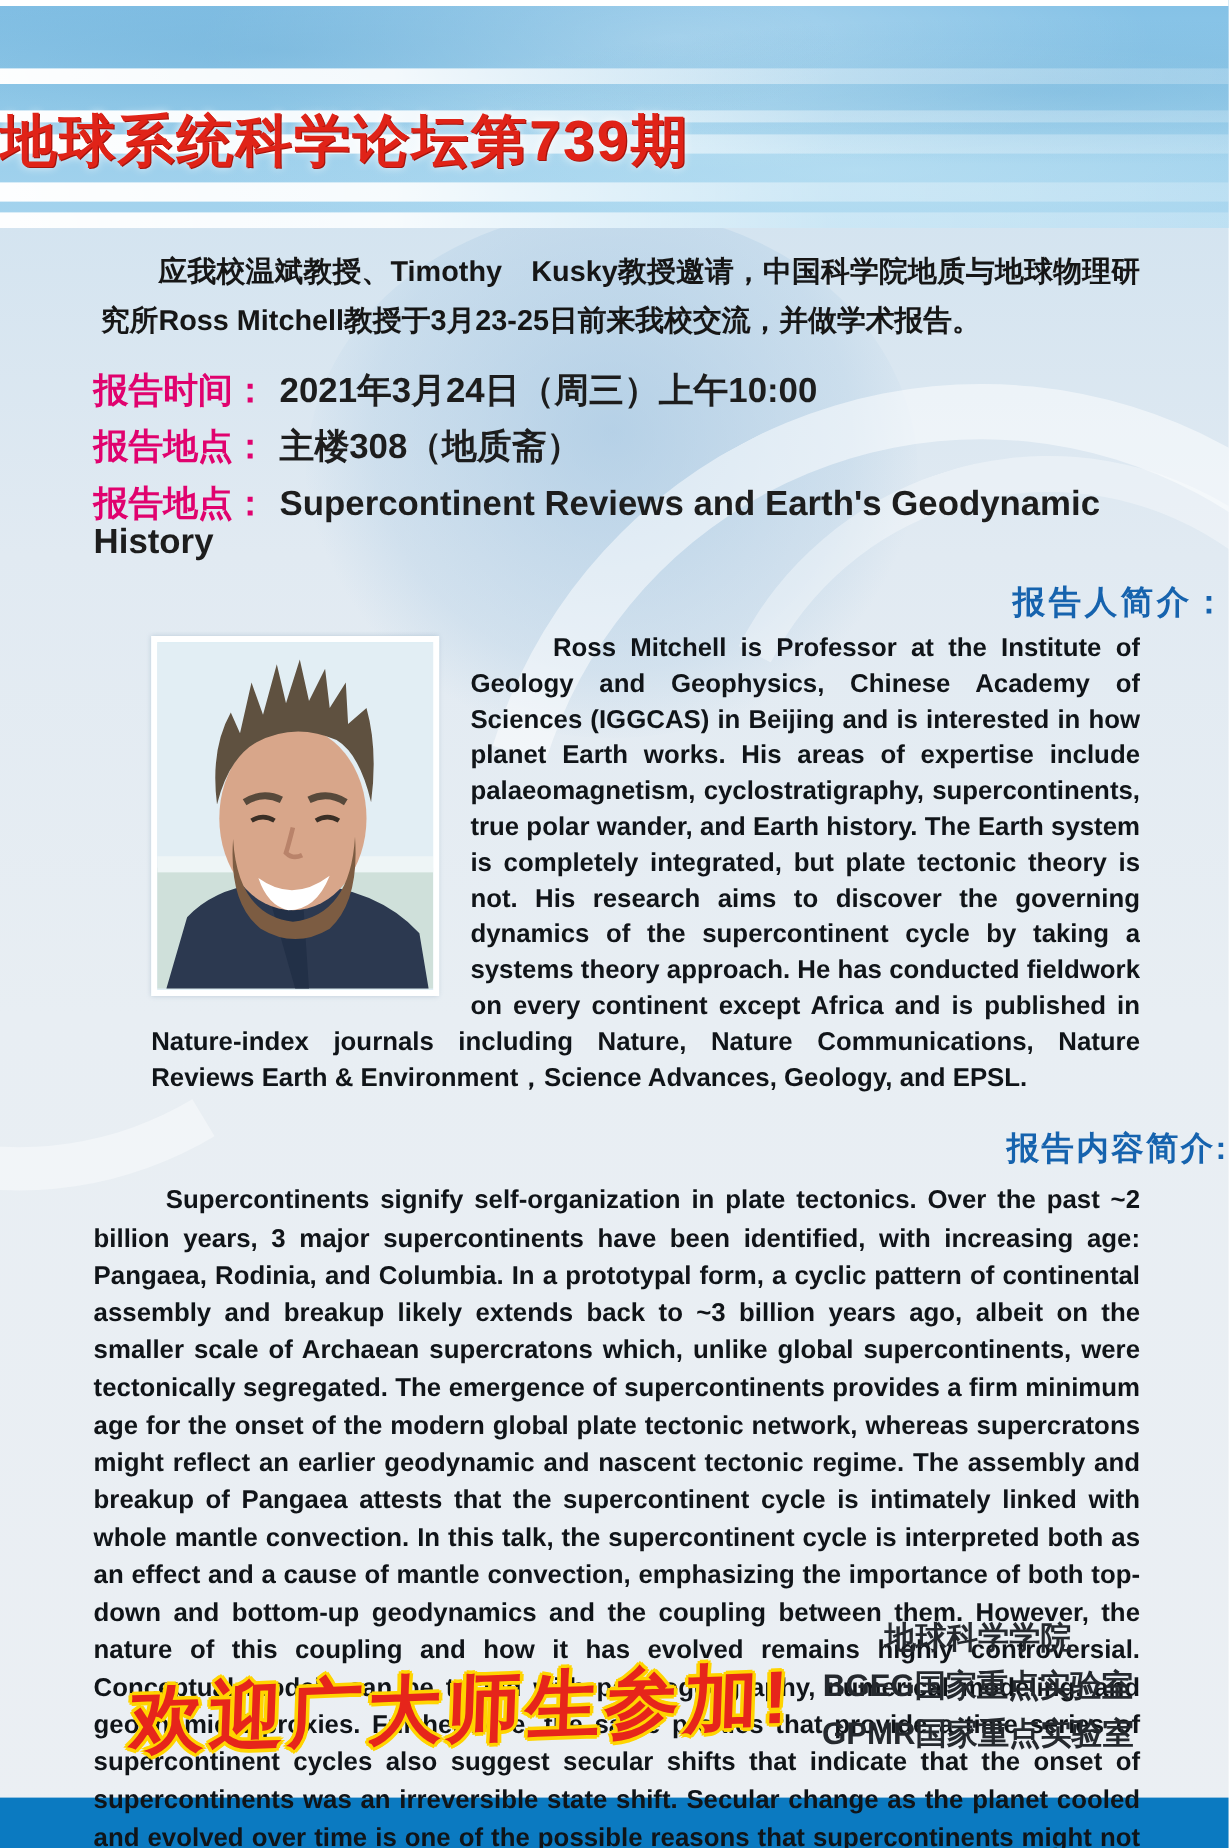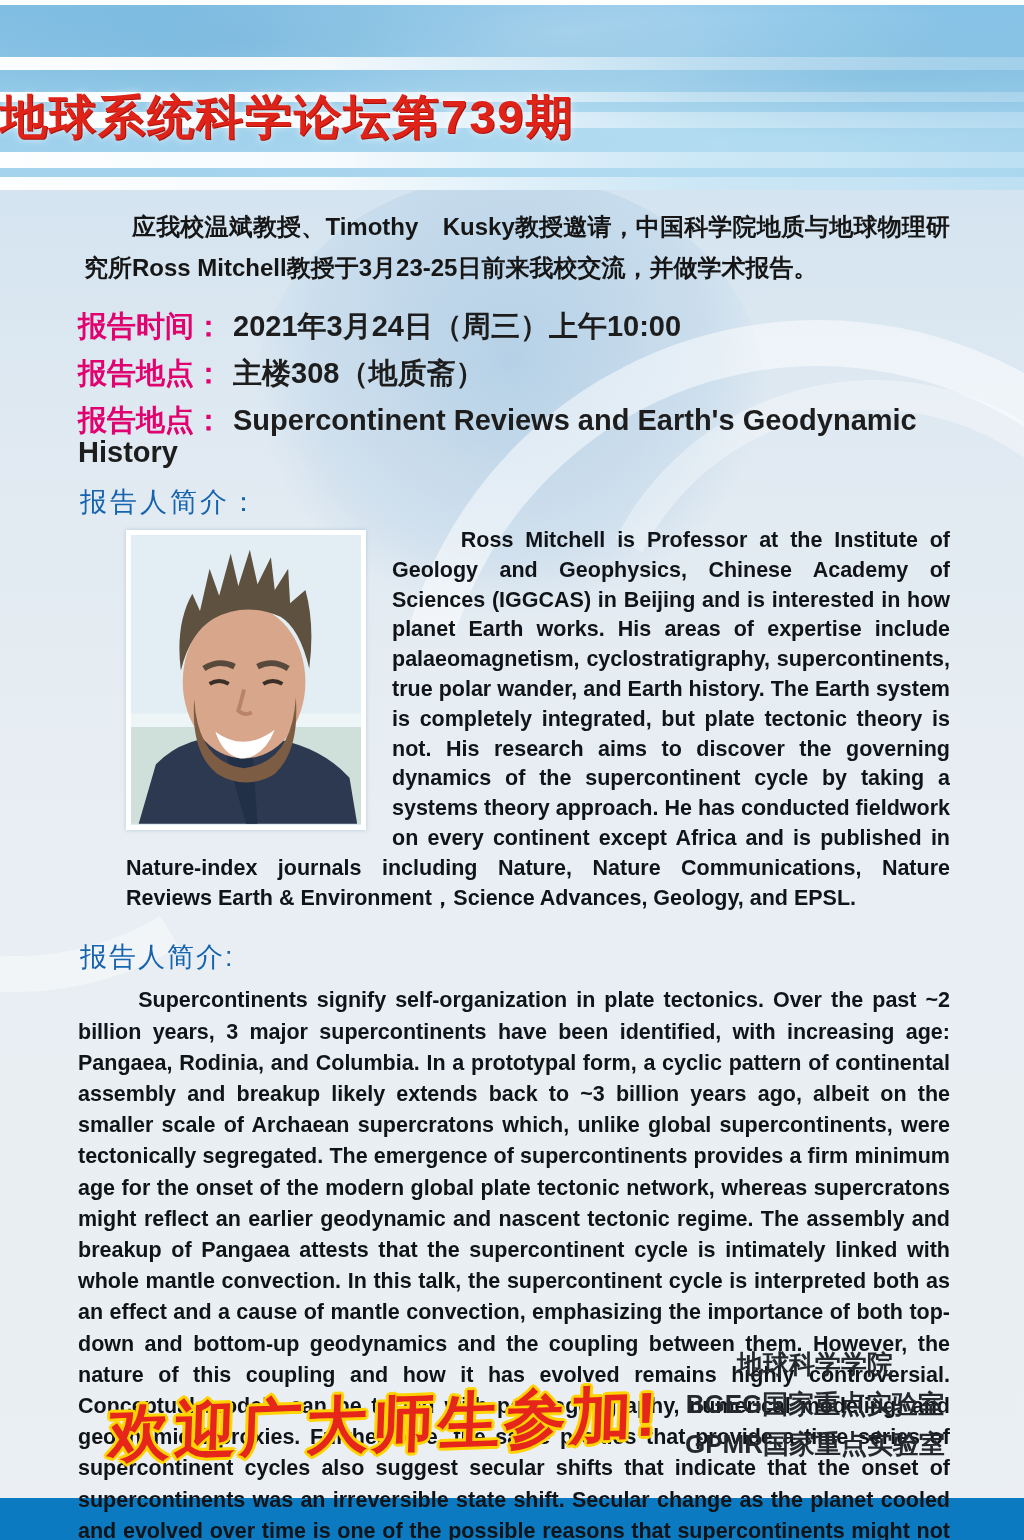--- a/index.html
+++ b/index.html
@@ -63,21 +63,21 @@
     margin:16px 74px 0 84px;
     font-size:24px;font-weight:bold;color:#161616;
     line-height:41px;text-indent:2em;text-align:justify;
   }
   .info-list{margin:22px 70px 0 78px;}
   .info-row{margin-bottom:15px;font-size:29px;font-weight:bold;line-height:32px;}
   .info-label{color:#e0026e;}
   .info-value{color:#1d1d1d;padding-left:10px;}
   .section-heading{
     margin:16px 0 6px 80px;
-    font-size:27px;font-weight:400;color:#1663ae;letter-spacing:3px;
+    font-size:27px;font-weight:700;color:#1663ae;letter-spacing:3px;text-align:right;
   }
   .bio-wrap{margin:6px 74px 0 78px;overflow:hidden;padding-left:48px;}
   .speaker-photo{
     float:left;width:230px;height:290px;
     border:5px solid #ffffff;margin:4px 26px 6px 0;
     box-shadow:0 0 4px rgba(120,150,175,0.4);
     background:#dfeef4;display:block;
   }
   .bio-text{
     font-size:21.5px;font-weight:bold;color:#101418;
@@ -168,21 +168,21 @@
 
         <path d="M118 160 Q114 176 112 182 Q118 188 126 184" stroke="#b9836a" stroke-width="4" fill="none"></path>
 
         <path d="M66 170 Q70 236 118 242 Q168 236 172 168 Q176 224 150 248 Q120 266 90 248 Q62 226 66 170 Z" fill="#7c5c42"></path>
 
         <path d="M88 204 Q118 226 150 202 Q138 232 114 232 Q96 228 88 204 Z" fill="#ffffff"></path>
       </svg>
       <p class="bio-text">Ross Mitchell is Professor at the Institute of Geology and Geophysics, Chinese Academy of Sciences (IGGCAS) in Beijing and is interested in how planet Earth works. His areas of expertise include palaeomagnetism, cyclostratigraphy, supercontinents, true polar wander, and Earth history. The Earth system is completely integrated, but plate tectonic theory is not. His research aims to discover the governing dynamics of the supercontinent cycle by taking a systems theory approach. He has conducted fieldwork on every continent except Africa and is published in Nature-index journals including Nature, Nature Communications, Nature Reviews Earth &amp; Environment，Science Advances, Geology, and EPSL.</p>
     </div>
 
-    <div class="section-heading abstract-heading">报告人简介:</div>
+    <div class="section-heading abstract-heading">报告内容简介:</div>
     <p class="abstract-text">Supercontinents signify self-organization in plate tectonics. Over the past ~2 billion years, 3 major supercontinents have been identified, with increasing age: Pangaea, Rodinia, and Columbia. In a prototypal form, a cyclic pattern of continental assembly and breakup likely extends back to ~3 billion years ago, albeit on the smaller scale of Archaean supercratons which, unlike global supercontinents, were tectonically segregated. The emergence of supercontinents provides a firm minimum age for the onset of the modern global plate tectonic network, whereas supercratons might reflect an earlier geodynamic and nascent tectonic regime. The assembly and breakup of Pangaea attests that the supercontinent cycle is intimately linked with whole mantle convection. In this talk, the supercontinent cycle is interpreted both as an effect and a cause of mantle convection, emphasizing the importance of both top-down and bottom-up geodynamics and the coupling between them. However, the nature of this coupling and how it has evolved remains highly controversial. Conceptual models can be tested with palaeogeography, numerical modeling, and geochemical proxies. Furthermore, the same proxies that provide a time series of supercontinent cycles also suggest secular shifts that indicate that the onset of supercontinents was an irreversible state shift. Secular change as the planet cooled and evolved over time is one of the possible reasons that supercontinents might not have formed until later in Earth history.</p>
 
   </div>
 
   <div class="footer">
     <p class="welcome-text">欢迎广大师生参加!</p>
     <div class="org-block">
       <div>地球科学学院</div>
       <div>BGEG国家重点实验室</div>
       <div>GPMR国家重点实验室</div>

